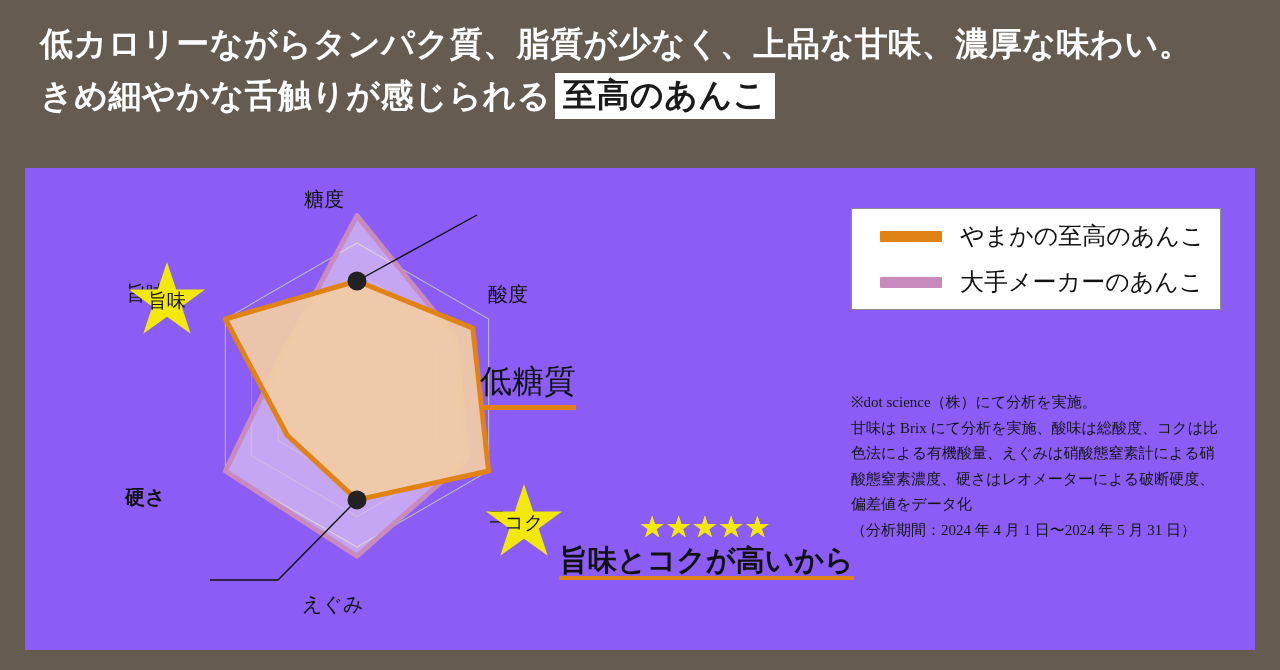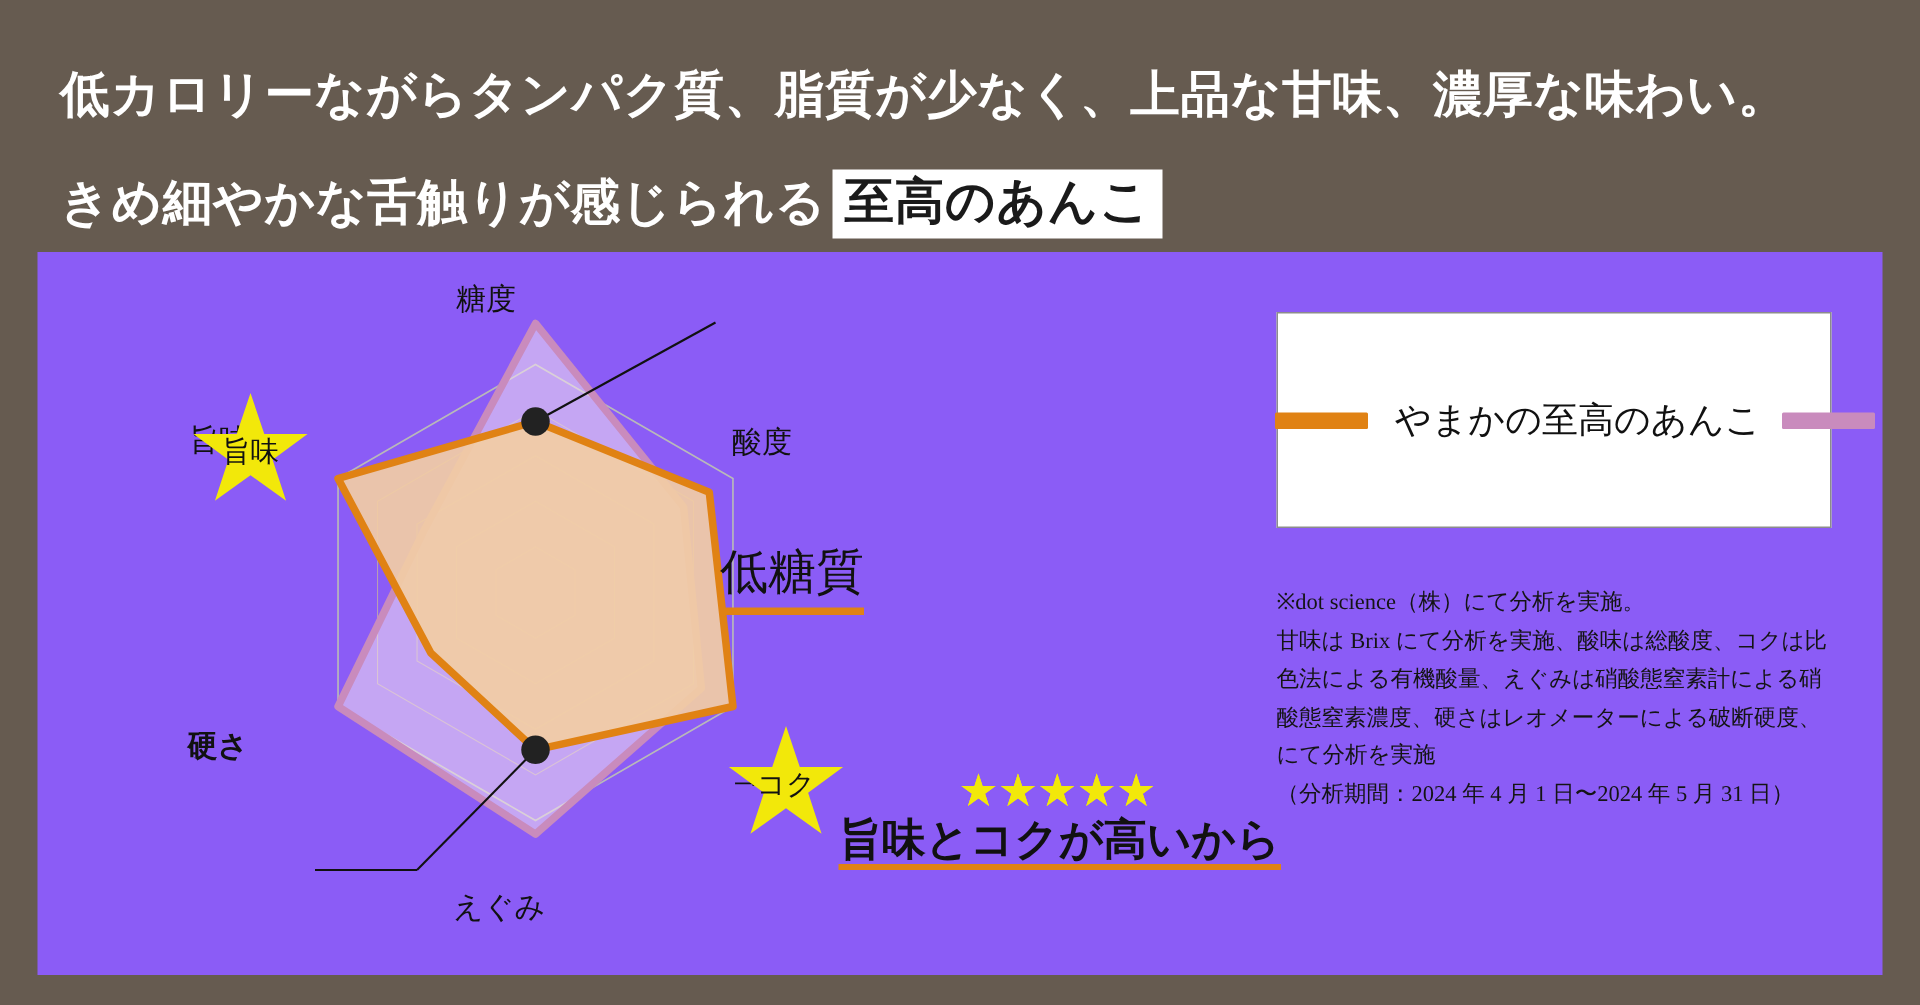--- a/index.html
+++ b/index.html
@@ -24,21 +24,20 @@
     width: 1200px;
     color: #ffffff;
   }
   .head-line {
     font-family: "Liberation Serif", "DejaVu Serif", serif;
     font-weight: bold;
     font-size: 33px;
     line-height: 52px;
     letter-spacing: 0.5px;
     white-space: nowrap;
-    margin-top: 20px;
   }
   .head-line-2 {
     display: flex;
     align-items: center;
     gap: 0px;
   }
   .head-emph {
     background: #ffffff;
     color: #1a1a1a;
     padding: 1px 8px 3px 8px;
@@ -147,24 +146,25 @@
     border-bottom: 4px solid #e08214;
     padding-bottom: 1px;
   }
 
   
   #legend {
     position: absolute;
     left: 826px;
     top: 40px;
     width: 370px;
-    height: 144px;
+    height: 102px;
     border: 1.5px solid #8c8c8c;
     background: #ffffff;
     display: flex;
+    flex-direction: column;
     justify-content: center;
     gap: 14px;
     padding-left: 28px;
   }
   .legend-row { display: flex; align-items: center; gap: 18px; }
   .legend-swatch { width: 62px; height: 11px; border-radius: 1px; }
   .legend-text {
     font-size: 24px;
     color: #111111;
     font-family: "Liberation Sans", "DejaVu Sans", sans-serif;
@@ -250,25 +250,26 @@
     </div>
   </div>
 
   <div id="legend">
     <div class="legend-row">
       <span class="legend-swatch" id="sw0" style="background: rgb(224, 130, 20);"></span>
       <span class="legend-text">やまかの至高のあんこ</span>
     </div>
     <div class="legend-row">
       <span class="legend-swatch" id="sw1" style="background: rgb(201, 139, 189);"></span>
+      <span class="legend-text">大手メーカーのあんこ</span>
     </div>
   </div>
 
   <div id="footnote">
     <p>※dot science（株）にて分析を実施。</p>
     <p>甘味は Brix にて分析を実施、酸味は総酸度、コクは比</p>
     <p>色法による有機酸量、えぐみは硝酸態窒素計による硝</p>
     <p>酸態窒素濃度、硬さはレオメーターによる破断硬度、</p>
-    <p>にて分析を実施</p>
+    <p>偏差値をデータ化</p>
     <p>（分析期間：2024 年 4 月 1 日〜2024 年 5 月 31 日）</p>
   </div>
 
 </div>
 
 </body></html>

